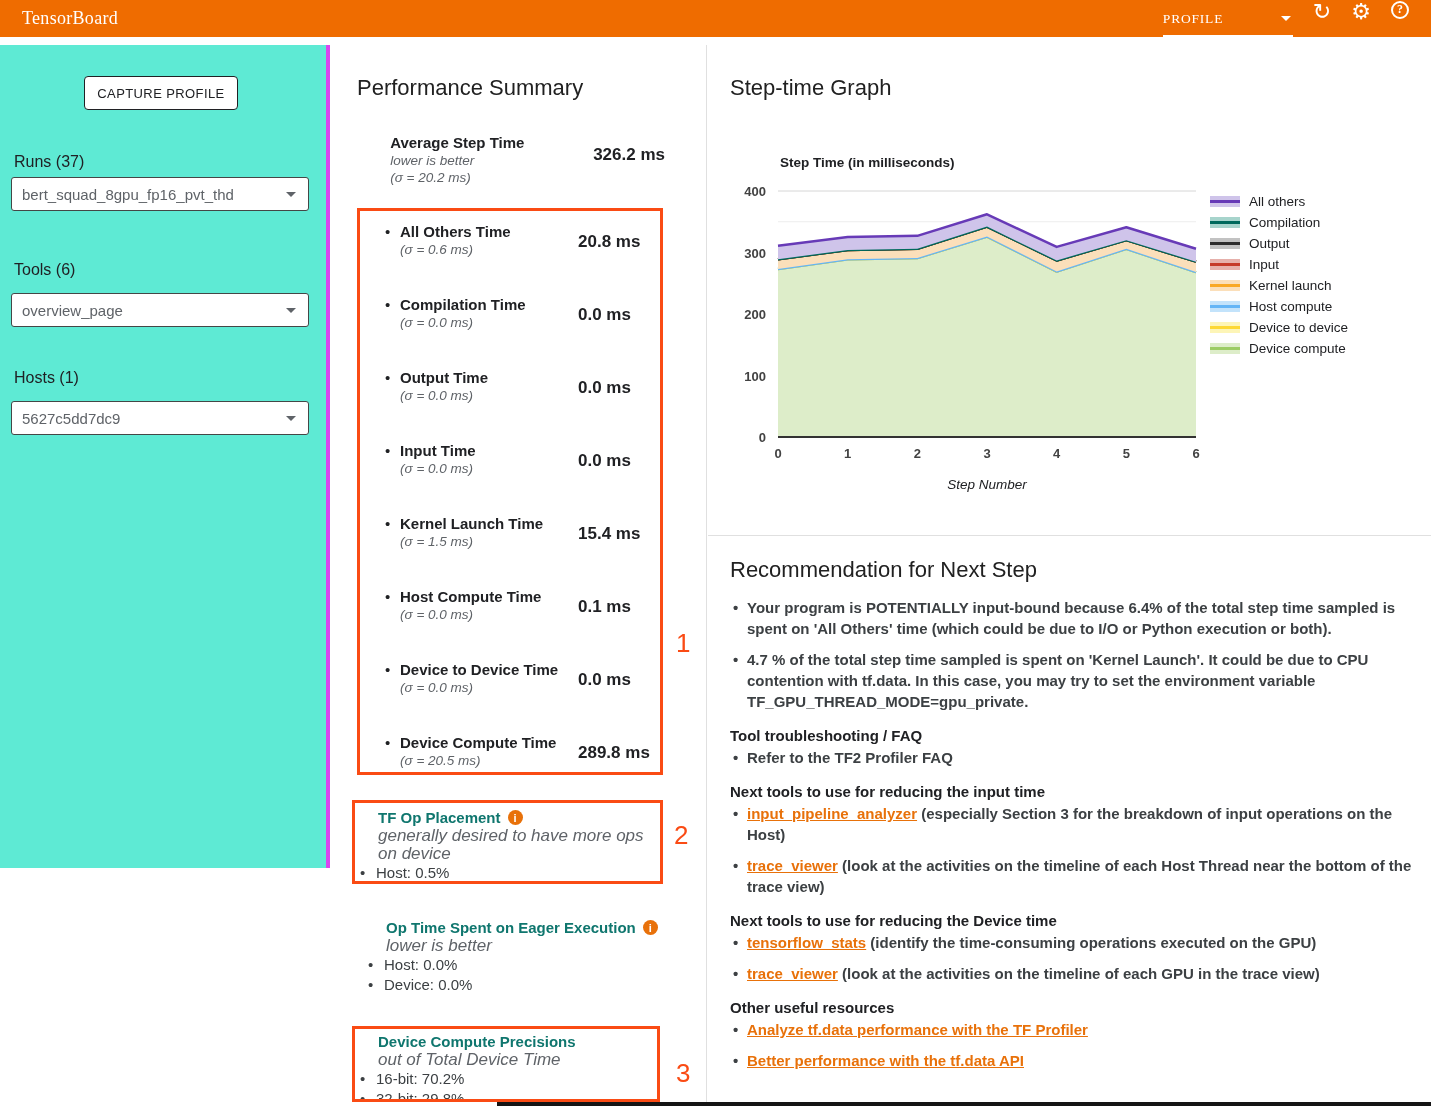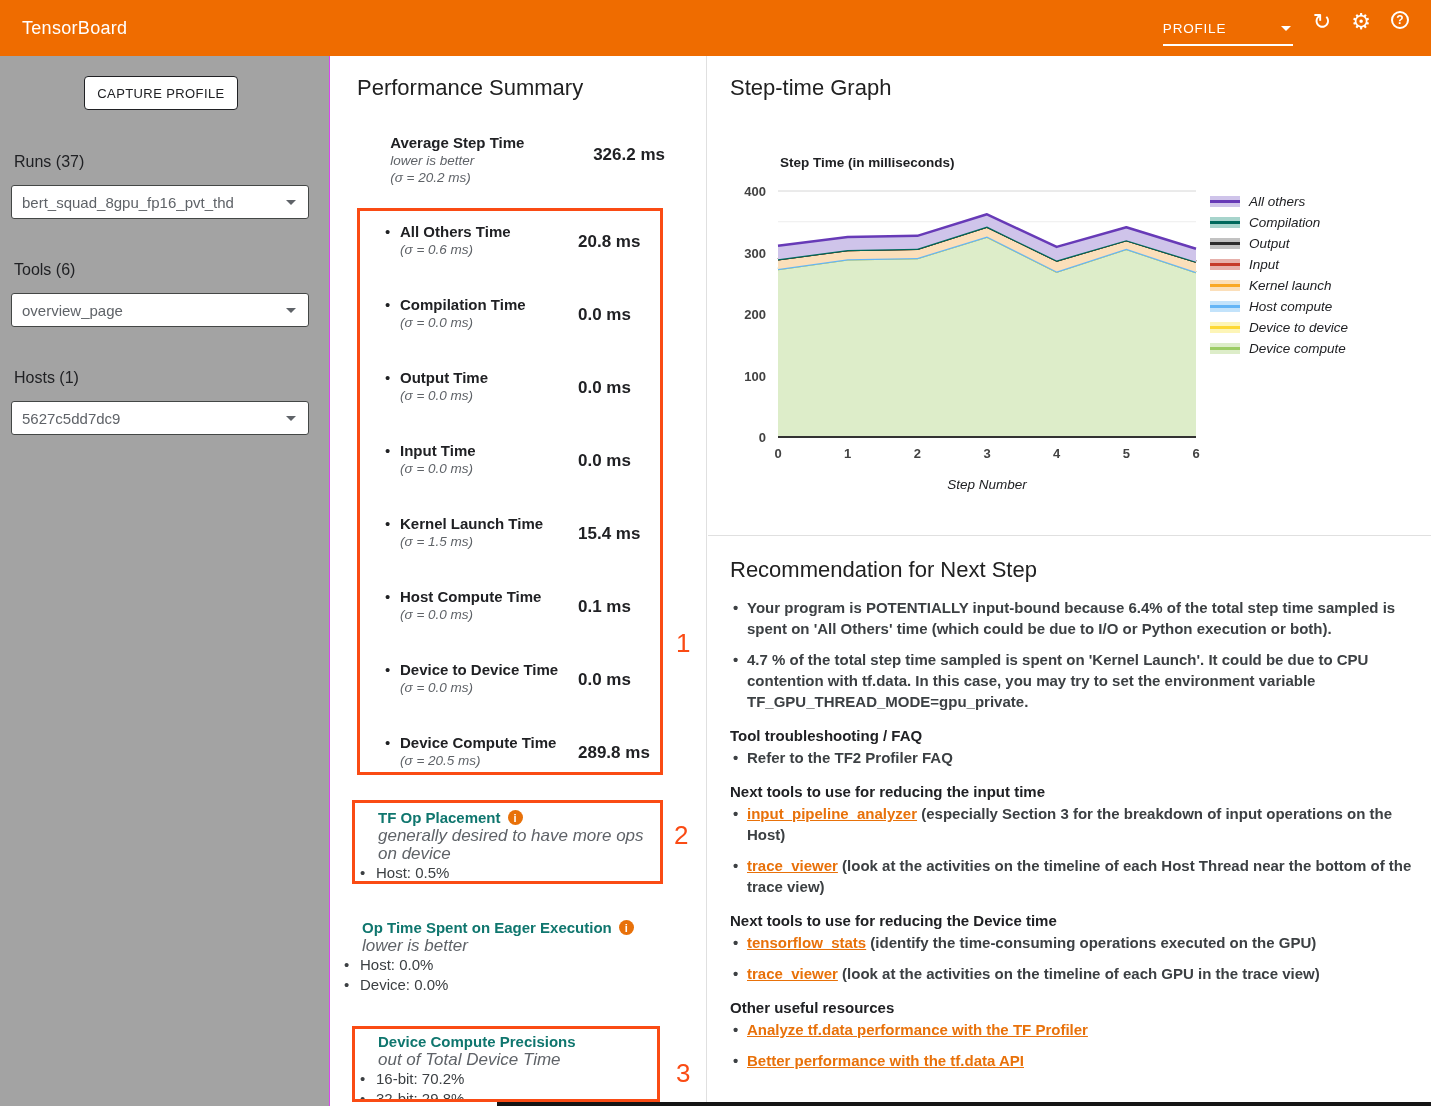--- a/index.html
+++ b/index.html
@@ -2,42 +2,42 @@
 <html><head>
 <meta charset="utf-8">
 <style>
   * { box-sizing: border-box; margin: 0; padding: 0; }
   html,body { background:#fff; }
   .app {
     position: relative; width: 1431px; height: 1106px; overflow: hidden;
     background: #fff; font-family: "Liberation Sans", sans-serif; color: #202124;
   }
   
-  .header { position:absolute; top:0; left:0; width:100%; height:56px; background:#ef6c00;
-    display:flex; align-items:center; padding:14px 22px; color:#fff; z-index:5; }
+  .header { position:absolute; top:0; left:0; width:100%; height:37px; background:#ef6c00;
+    display:flex; align-items:center; padding:14px 22px; color:#fff; z-index:5;font-family:Liberation Serif, serif; }
   .app-title { font-size:18px; font-weight:500; letter-spacing:.3px; }
   .header-right { margin-left:auto; display:flex; gap:20px; }
   .profile-select { width:130px; display:flex; justify-content:space-between; align-items:center;
     border-bottom:2px solid #fff; padding:0 2px 8px 0; margin-top:10px;
     font-size:13.5px; font-weight:500; letter-spacing:.8px; cursor:pointer; }
   .caret-white { width:0; height:0; border-left:5px solid transparent; border-right:5px solid transparent; border-top:5px solid #fff; }
   .hicon { font-size:22px; line-height:22px; cursor:pointer; }
   .help-icon { width:18px; height:18px; border:2px solid #fff; border-radius:50%;
     display:flex; align-items:center; justify-content:center; font-size:12px; font-weight:bold; cursor:pointer; }
   
-  .sidebar { position:absolute; left:0; top:45px; width:330px; height:1061px; background:#a3a3a3; border-right:1px solid #d946ef; }
+  .sidebar { position:absolute; left:0; top:45px; width:330px; height:823px; background:#5eead4; border-right:4px solid #d946ef; }
   .capture-btn { position:absolute; left:84px; top:31px; width:154px; height:34px;
     background:#fff; border:1px solid #202124; border-radius:4px;
     font-family:"Liberation Sans",sans-serif; font-size:13px; font-weight:500; letter-spacing:.4px; color:#202124; cursor:pointer; }
   .fld-label { position:absolute; left:14px; font-size:16px; color:#202124; }
   .lbl-runs { top:108px; } .lbl-tools { top:216px; } .lbl-hosts { top:324px; }
   .fld-select { position:absolute; left:11px; width:298px; height:34px; border:1px solid #444746; border-radius:3px;
     display:flex; align-items:center; justify-content:space-between; padding:0 12px 0 10px;
     font-size:15px; color:#5f6368; background:#fff; cursor:pointer; }
-  .sel-runs { top:140px;gap:40px; } .sel-tools { top:248px; } .sel-hosts { top:356px; }
+  .sel-runs { top:132px;gap:40px; } .sel-tools { top:248px; } .sel-hosts { top:356px; }
   .caret-dark { width:0; height:0; border-left:5px solid transparent; border-right:5px solid transparent; border-top:5px solid #5f6368; }
   
   .middle { position:absolute; left:331px; top:45px; width:376px; height:1061px; background:#fff; border-right:1px solid #e0e0e0; }
   .section-title { font-size:22px; font-weight:400; color:#212121; }
   .ps-title { position:absolute; left:26px; top:30px; }
   .m-name { font-weight:bold; font-size:15px; line-height:19px; color:#202124; }
   .m-note, .m-sigma { font-style:italic; font-size:13.5px; line-height:17px; color:#5f6368; }
   .m-val { font-weight:bold; font-size:17px; color:#202124; white-space:nowrap; }
   .avg-block { position:absolute; left:44px; top:88px; width:290px; display:flex;justify-content:flex-end; }
   .avg-lbl { width:203px; }
@@ -52,32 +52,32 @@
   .box2 { left:21px; top:755px; width:311px; height:84px; padding:5px 0 0 23px; }
   .box3 { left:21px; top:981px; width:308px; height:76px; padding:3px 0 0 23px; }
   .sub-title-row { display:flex; align-items:center; gap:7px; }
   .sub-title { font-weight:bold; font-size:15px; line-height:19px; color:#0f766e; }
   .info-icon { width:15px; height:15px; border-radius:50%; background:#e8710a; color:#fff;
     display:inline-flex; align-items:center; justify-content:center;
     font-size:11px; font-weight:bold; font-style:normal; cursor:pointer; }
   .sub-note { font-style:italic; font-size:17px; line-height:18px; color:#5f6368; }
   .sub-item { display:flex; margin-left:-18px; font-size:15px; line-height:19.5px; color:#3c4043; }
   .sub-item .dot { width:16px; }
-  .eager-block { position:absolute; left:31px; top:869px; width:300px; padding-top:4px; }
+  .eager-block { position:absolute; left:55px; top:869px; width:300px; padding-top:4px; }
   .anno { position:absolute; color:#fa4b14; font-size:26px; line-height:30px; }
   .anno1 { left:345px; top:583px; } .anno2 { left:343px; top:775px; } .anno3 { left:345px; top:1013px; }
   
   .right { position:absolute; left:708px; top:45px; width:723px; height:1061px; background:#fff; }
   .st-title { position:absolute; left:22px; top:30px; }
   .chart-title { position:absolute; left:72px; top:110px; font-size:13.5px; font-weight:bold; color:#202124; }
   .chart-svg { position:absolute; left:0; top:95px; }
   .chart-svg text { font-family:"Liberation Sans",sans-serif; font-size:13px; font-weight:bold; fill:#424242; }
   .x-axis-label { position:absolute; left:209px; top:432px; width:140px; text-align:center;
     font-style:italic; font-size:13.5px; color:#202124; }
-  .legend { position:absolute; left:502px; top:146px;font-style:italic; }
+  .legend { position:absolute; left:502px; top:146px; }
   .legend-row { display:flex; align-items:center; height:21px; }
   .swatch { width:30px; height:11px; margin-right:9px; position:relative; flex:none; }
   .swatch-line { position:absolute; left:0; right:0; top:4px; height:3px; }
   .legend-label { font-size:13.5px; color:#202124; white-space:nowrap; }
   .hdivider { position:absolute; left:0; right:0; top:490px; border-top:1px solid #e0e0e0; }
   .rec { position:absolute; left:22px; top:512px; width:682px; color:#3c4043; }
   .rec-title { margin-bottom:14px; }
   .rec ul { list-style:none; margin:0 0 4px 0;font-weight:bold; }
   .rec li { position:relative; padding-left:17px; font-size:15px; line-height:21px; margin-bottom:10px; }
   .rec li::before { content:"•"; position:absolute; left:3px; color:#3c4043; }

